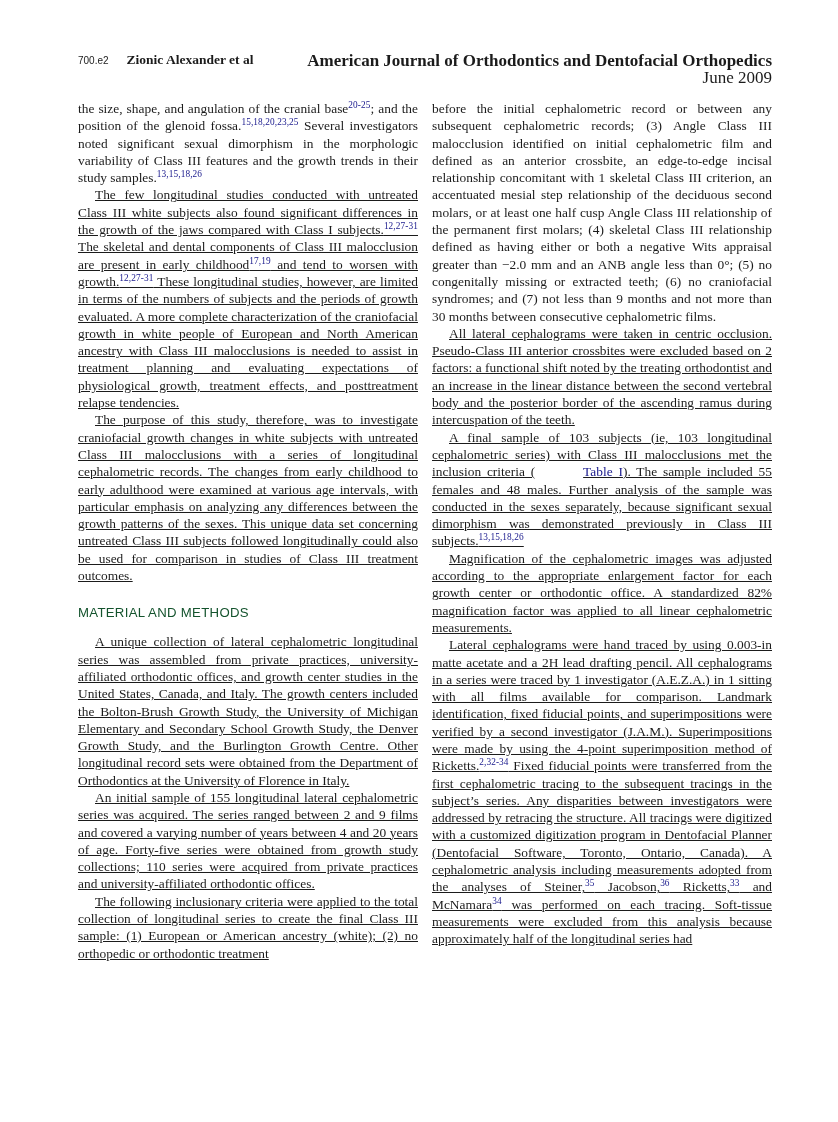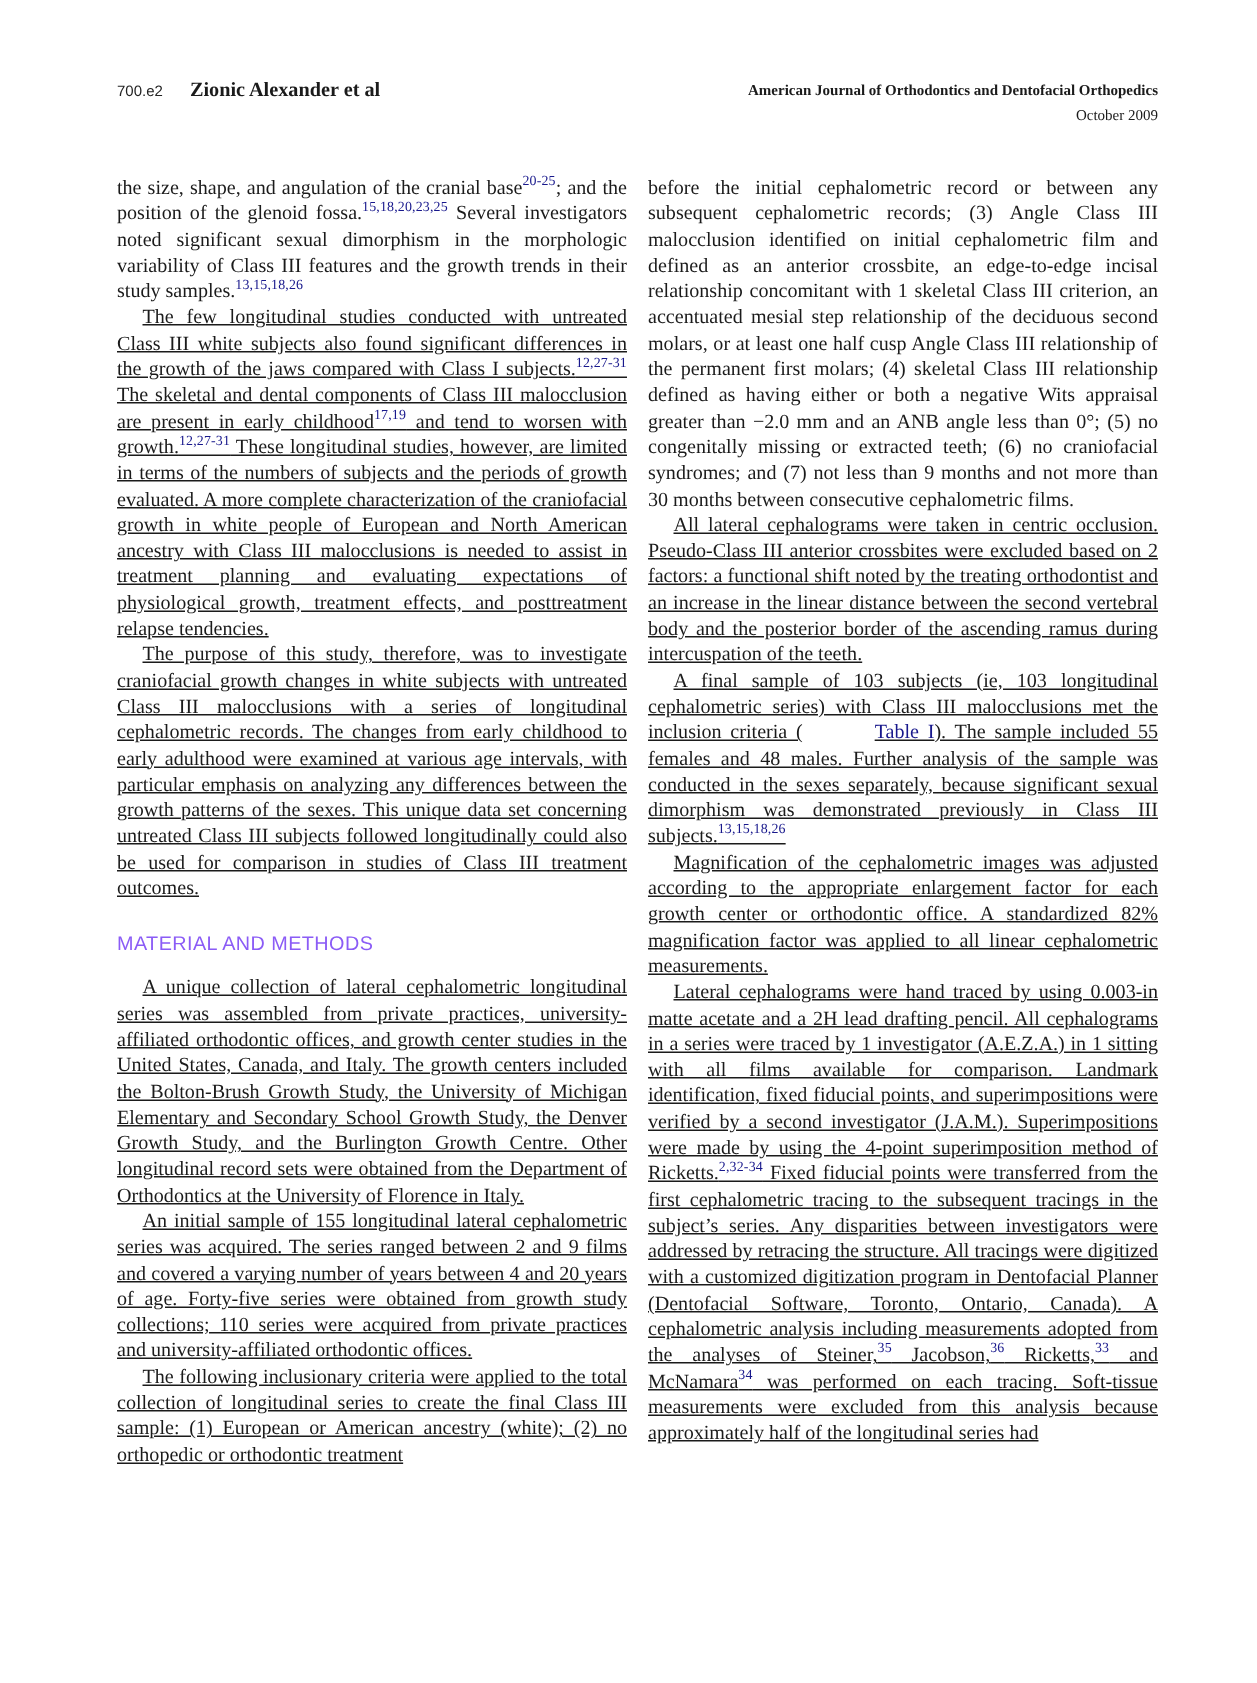--- a/index.html
+++ b/index.html
@@ -23,28 +23,28 @@
     align-items: flex-start;
   }
   .rh-left { font-size: 13.5px; line-height: 16px; white-space: nowrap; }
   .folio {
     font-family: "Liberation Sans", sans-serif;
     font-size: 10px;
     color: #222222;
     margin-right: 18px;
   }
   .authors { font-weight: 700; }
-  .rh-right { text-align: right; font-size: 10px; line-height: 17px; }
+  .rh-right { text-align: right; font-size: 17px; line-height: 17px; }
   .journal { font-weight: 700; }
   .issue { font-weight: 400; }
 
   
   .columns {
     position: absolute;
-    top: 116px;
+    top: 100px;
     left: 78px;
     width: 694px;
     display: flex;
     gap: 14px;
   }
   .col { width: 340px; }
   .para {
     margin: 0;
     font-size: 13.4px;
     line-height: 17.3px;
@@ -62,36 +62,36 @@
     color: var(--link-color, #18188c);
     text-decoration: none;
     cursor: pointer;
     margin-left: 48px;
   }
   .section-heading {
     font-family: "Liberation Sans", sans-serif;
     font-size: 13.2px;
     font-weight: 400;
     letter-spacing: 0.3px;
-    color: #8b5cf6;
+    color: #14532d;
     margin: 21px 0 13px 0;
   }
 </style>
 </head>
 <body>
 
 <div class="page">
 
   <header class="running-head">
     <div class="rh-left">
       <span class="folio">700.e2</span><span class="authors">Zionic Alexander et al</span>
     </div>
     <div class="rh-right">
       <div class="journal">American Journal of Orthodontics and Dentofacial Orthopedics</div>
-      <div class="issue">October 2009</div>
+      <div class="issue">June 2009</div>
     </div>
   </header>
 
   <main class="columns">
     <section class="col" id="col-left">
         <p class="para"><span>the size, shape, and angulation of the cranial base</span><sup class="ref">20-25</sup><span>; and the position of the glenoid fossa.</span><sup class="ref">15,18,20,23,25</sup><span> Several investigators noted significant sexual dimorphism in the morphologic variability of Class III features and the growth trends in their study samples.</span><sup class="ref">13,15,18,26</sup></p>
         <p class="para indent"><span>The few longitudinal studies conducted with untreated Class III white subjects also found significant differences in the growth of the jaws compared with Class I subjects.</span><sup class="ref">12,27-31</sup><span> The skeletal and dental components of Class III malocclusion are present in early childhood</span><sup class="ref">17,19</sup><span> and tend to worsen with growth.</span><sup class="ref">12,27-31</sup><span> These longitudinal studies, however, are limited in terms of the numbers of subjects and the periods of growth evaluated. A more complete characterization of the craniofacial growth in white people of European and North American ancestry with Class III malocclusions is needed to assist in treatment planning and evaluating expectations of physiological growth, treatment effects, and posttreatment relapse tendencies.</span></p>
         <p class="para indent"><span>The purpose of this study, therefore, was to investigate craniofacial growth changes in white subjects with untreated Class III malocclusions with a series of longitudinal cephalometric records. The changes from early childhood to early adulthood were examined at various age intervals, with particular emphasis on analyzing any differences between the growth patterns of the sexes. This unique data set concerning untreated Class III subjects followed longitudinally could also be used for comparison in studies of Class III treatment outcomes.</span></p>
         <h2 class="section-heading">MATERIAL AND METHODS</h2>
         <p class="para indent"><span>A unique collection of lateral cephalometric longitudinal series was assembled from private practices, university-affiliated orthodontic offices, and growth center studies in the United States, Canada, and Italy. The growth centers included the Bolton-Brush Growth Study, the University of Michigan Elementary and Secondary School Growth Study, the Denver Growth Study, and the Burlington Growth Centre. Other longitudinal record sets were obtained from the Department of Orthodontics at the University of Florence in Italy.</span></p>

